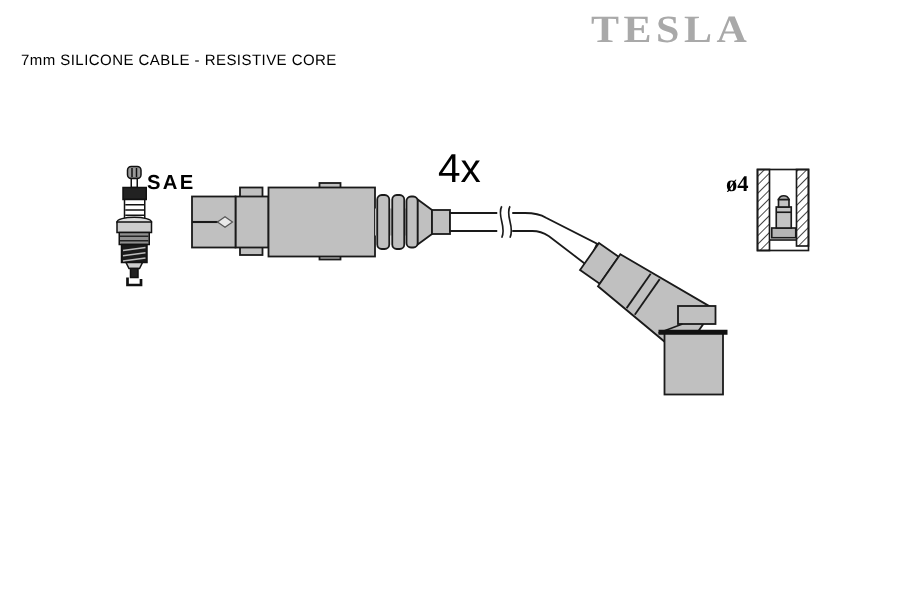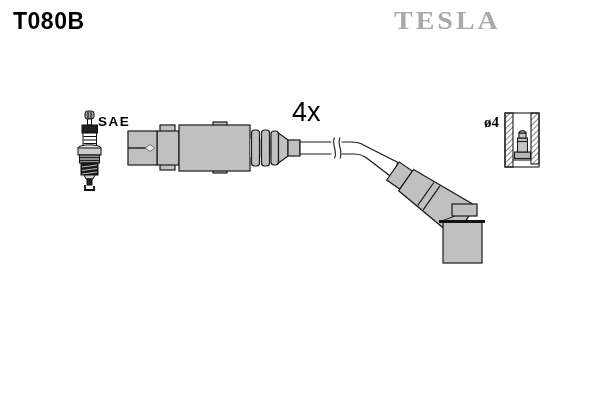--- a/index.html
+++ b/index.html
@@ -30,21 +30,21 @@
   svg{position:absolute;left:0;top:0;}
   .lbl-sae{font-family:"Liberation Sans",sans-serif;font-size:13.5px;font-weight:bold;letter-spacing:1.5px;fill:#000;}
   .lbl-qty{font-family:"Liberation Sans",sans-serif;font-size:27px;font-weight:400;fill:#000;}
   .lbl-dia{font-family:"Liberation Serif",serif;font-size:15px;font-weight:bold;fill:#000;}
 </style>
 </head>
 <body>
 
 <div id="canvas">
 
-  <div class="part-code">T080B</div>
+  <div class="part-subtitle">7mm SILICONE CABLE - RESISTIVE CORE</div>
   <div class="brand-logo">TESLA</div>
 
   <svg width="600" height="400" viewBox="0 0 600 400">
     <defs>
       <pattern id="hatch" width="4" height="4" patternUnits="userSpaceOnUse" patternTransform="rotate(45)">
         <line x1="0" y1="0" x2="0" y2="4" stroke="#333" stroke-width="1.2"></line>
       </pattern>
     </defs>
 
     <g stroke="#111" stroke-width="1" fill="none">

